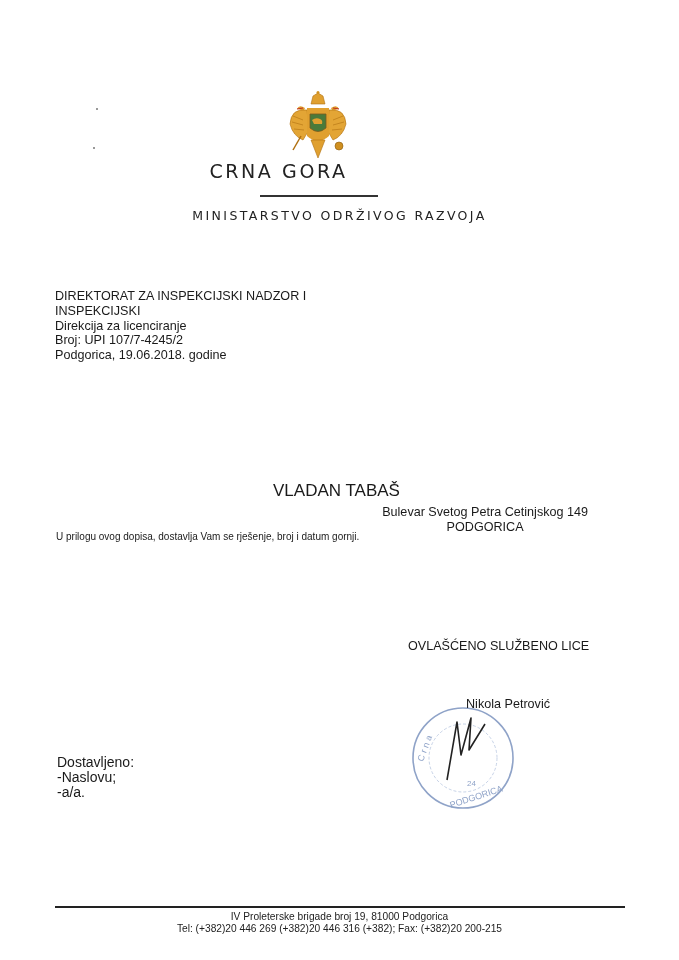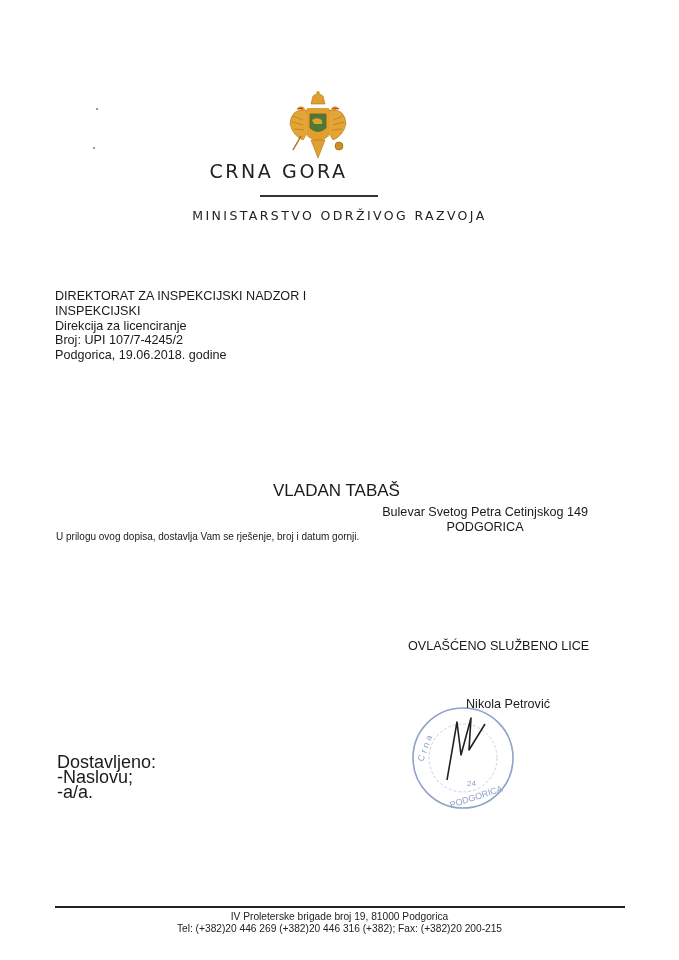--- a/index.html
+++ b/index.html
@@ -9,21 +9,21 @@
   .country { left:0; width:557px; top:160px; text-align:center; font-family:"DejaVu Sans", sans-serif; font-size:19px; letter-spacing:2.6px; color:#222; }
   .hr1 { left:260px; top:195px; width:118px; height:2px; background:#333; }
   .ministry { left:0; width:679px; top:206px; text-align:center; font-family:"DejaVu Sans", sans-serif; font-size:12.5px; letter-spacing:2.4px; line-height:20px; color:#222; }
   .sender { left:55px; top:277px; font-size:12.6px; line-height:14.8px; color:#1a1a1a;margin-top:12px; }
   .recipient { left:273px; top:481px; font-size:17px; }
   .address { right:91px; top:505px; font-size:12.6px; line-height:14.8px; text-align:center; }
   .body-text { left:56px; top:531px; font-size:10px; }
   .sig-title { left:408px; top:639px; font-size:12.6px; }
   .sig-name { left:454px; top:697px; font-size:12.6px;margin-left:12px; }
   .stamp { left:405px; top:700px; width:120px; height:112px; }
-  .delivered { left:57px; top:755px; font-size:18px; line-height:14.8px; }
+  .delivered { left:57px; top:755px; font-size:14px; line-height:14.8px; }
   .hr2 { left:55px; top:906px; width:570px; height:2px; background:#222; }
   .footer { left:0; width:679px; top:911px; text-align:center; font-size:10.2px; line-height:12.2px; color:#222; }
   .dot { width:2px; height:2px; background:#999; }
 </style>
 </head>
 <body>
 
 <div class="abs dot" style="left:96px;top:108px;"></div>
 <div class="abs dot" style="left:93px;top:147px;"></div>
 

